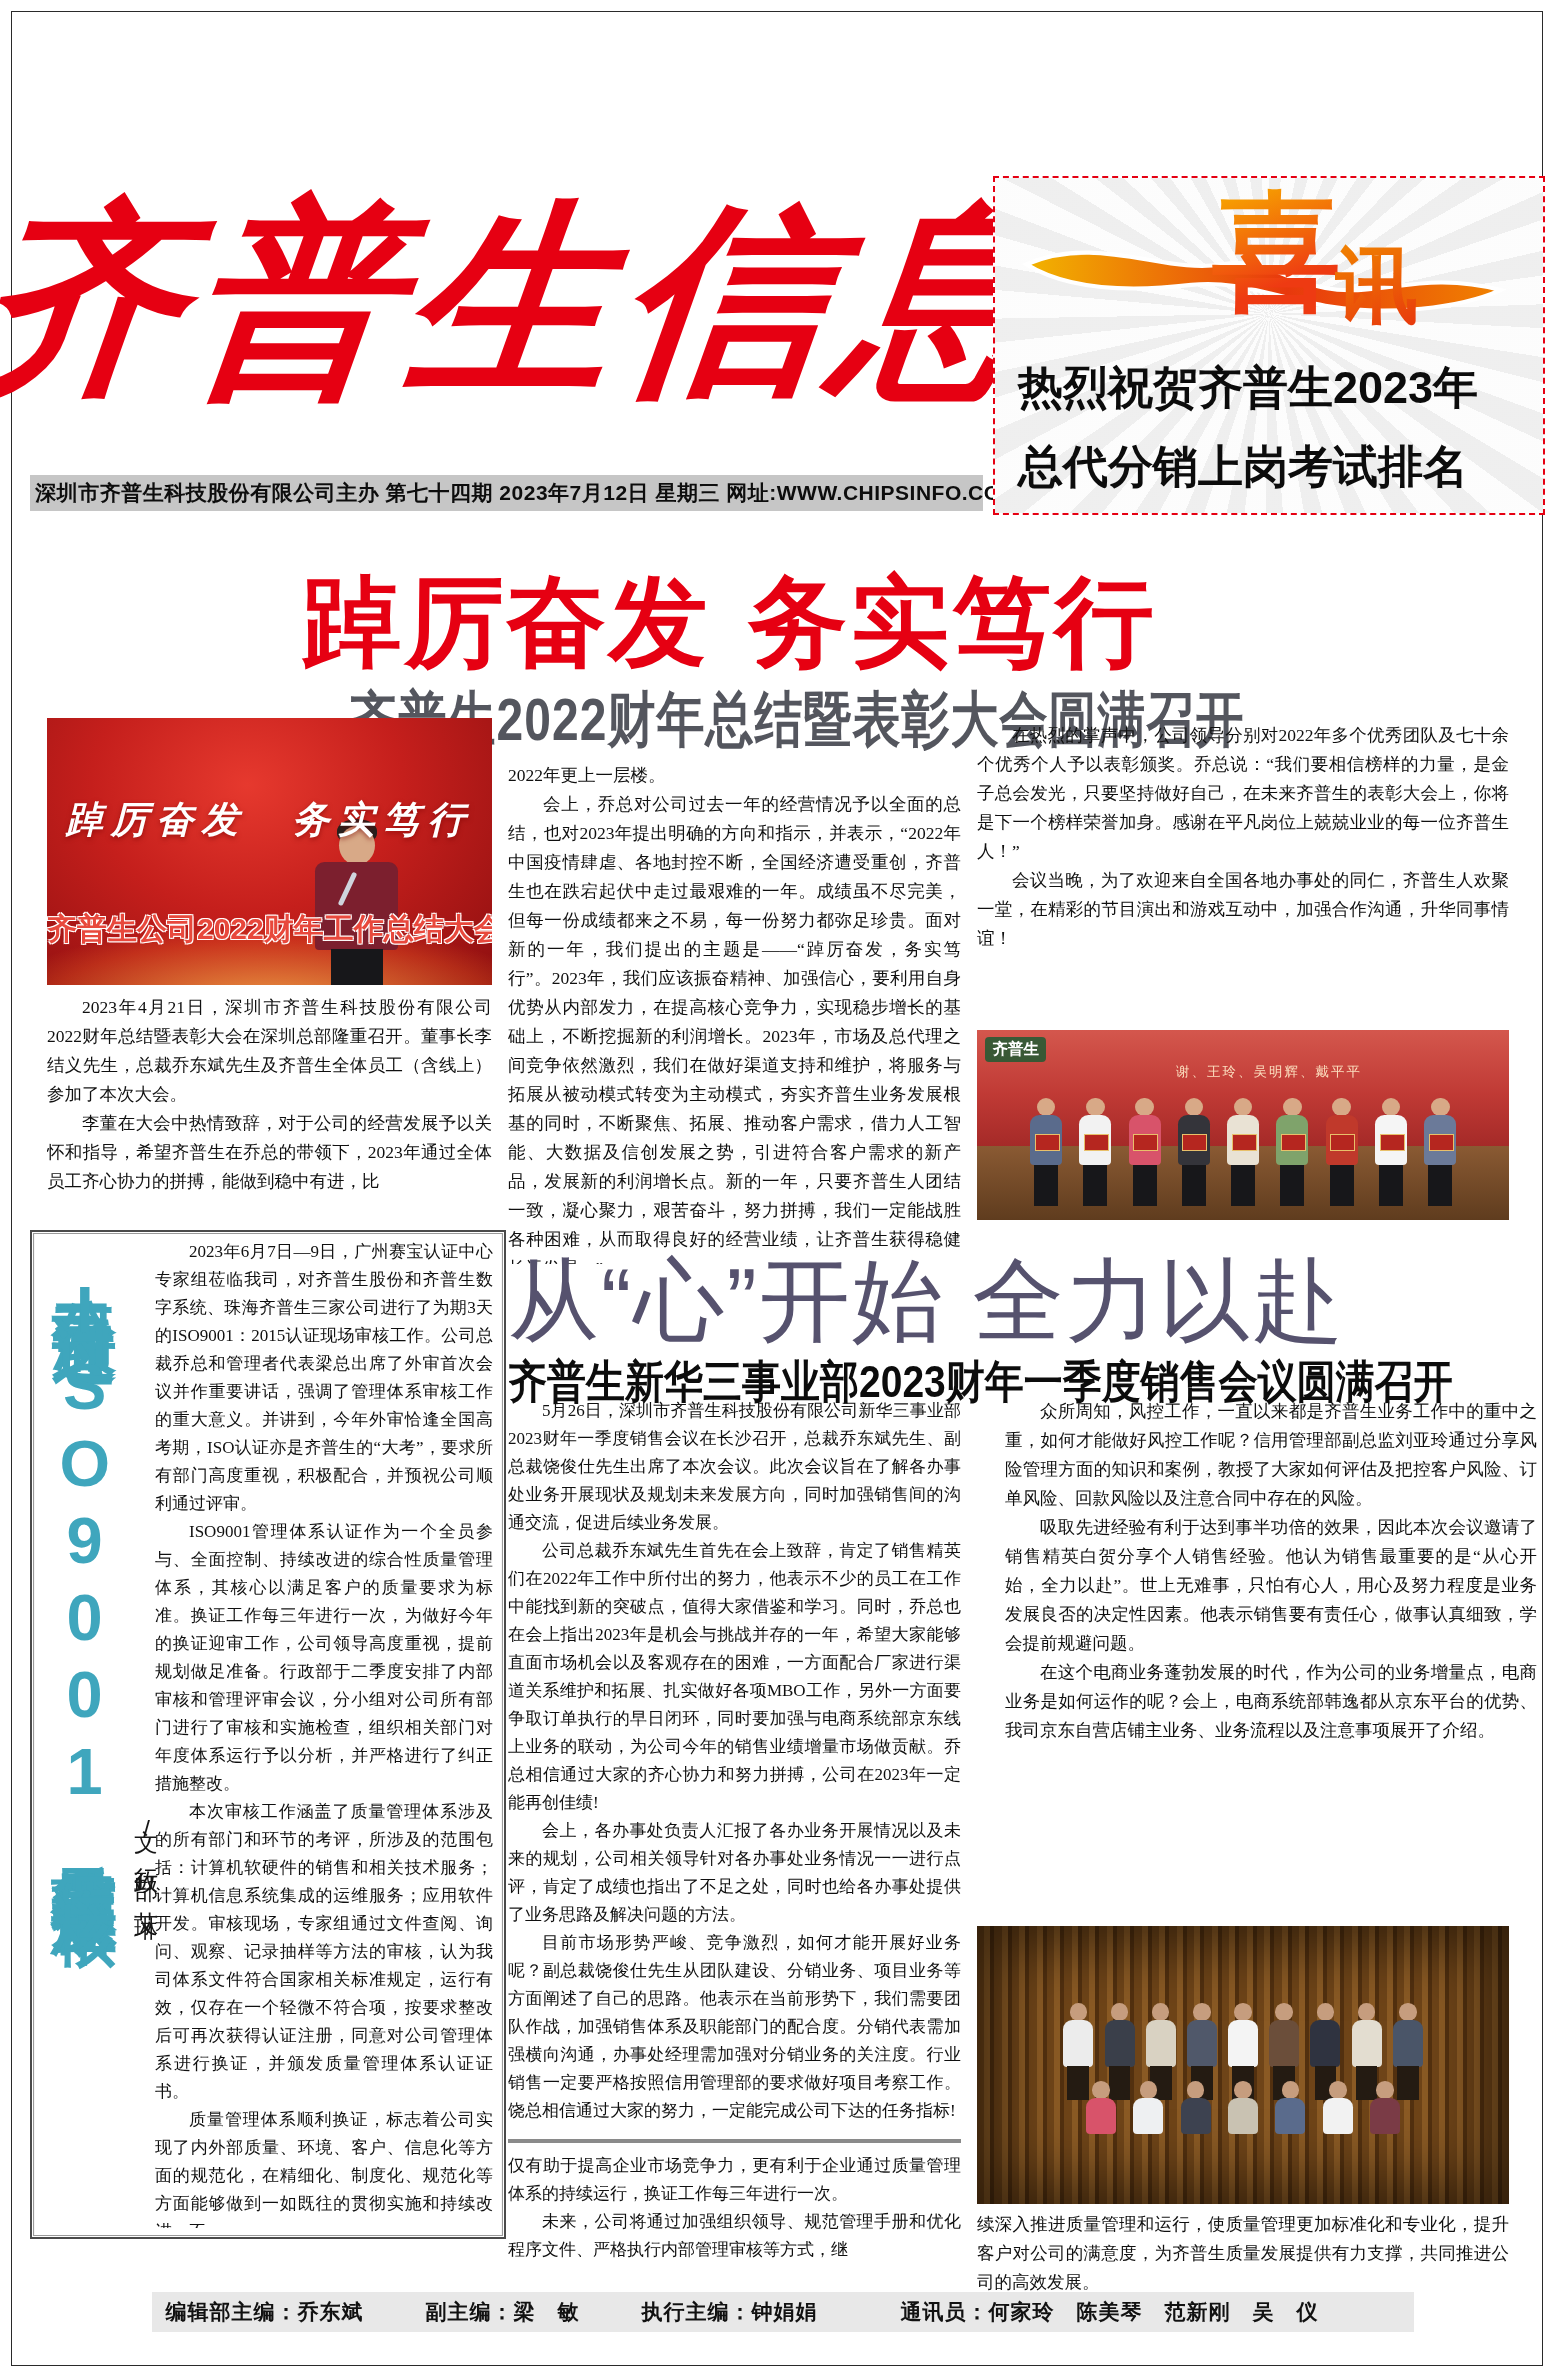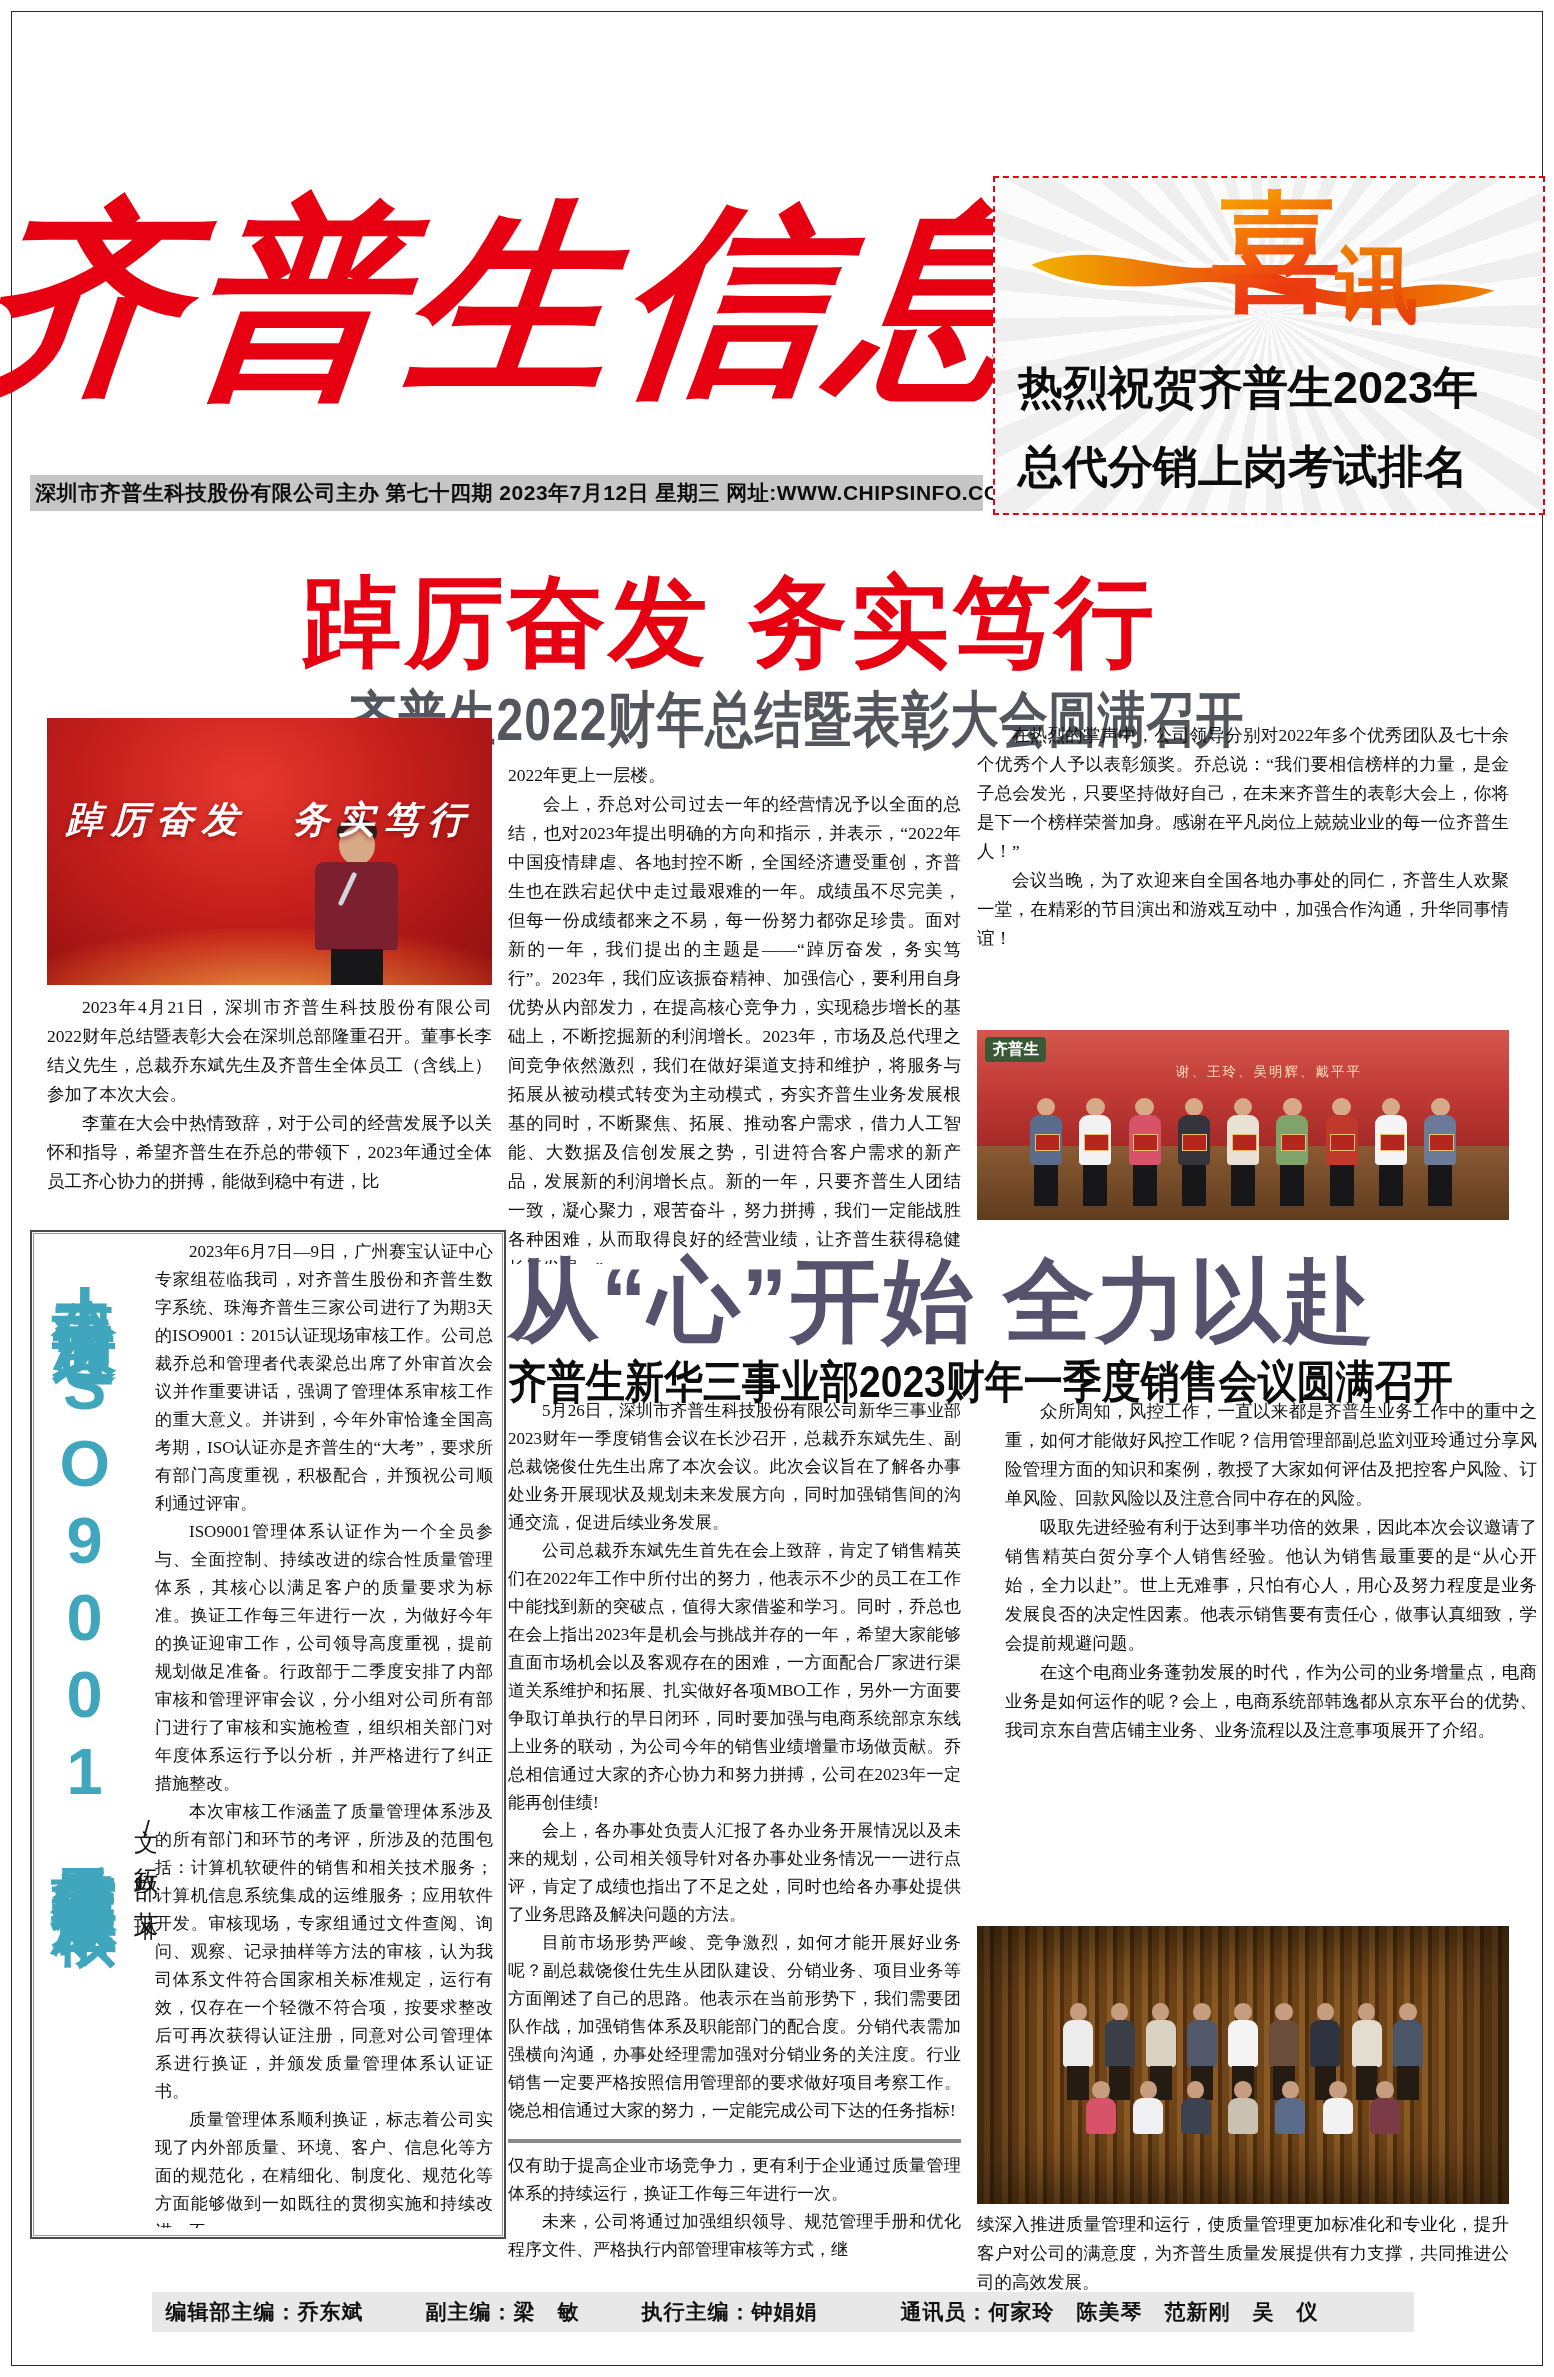--- a/index.html
+++ b/index.html
@@ -83,21 +83,21 @@
 
   
   .isobox{left:30px;top:1230px;width:472px;height:1005px;border:2.1px solid #4a4a4a;box-shadow:inset 0 0 0 1px #fff, inset 0 0 0 2.1px #9a9a9a;background:#fff;}
   .iso-title{left:49px;top:1248px;height:970px;writing-mode:vertical-rl;text-orientation:upright;
         font-family:"Liberation Sans",sans-serif;font-weight:bold;font-size:65px;color:#3fa6bd;letter-spacing:4.1px;line-height:1.08;}
   .iso-byline{left:130px;top:1810px;height:392px;writing-mode:vertical-rl;text-orientation:upright;
         font-family:"Liberation Sans",sans-serif;font-size:24px;color:#151515;letter-spacing:5.2px;}
   .iso-body{left:155px;top:1238px;width:338px;height:990px;overflow:hidden;font-size:17px;line-height:28px;}
 
   
-  .a2-headline{left:508px;top:1240px;width:810px;text-align:center;font-size:91px;font-weight:bold;color:#56526e;
+  .a2-headline{left:508px;top:1240px;width:810px;text-align:center;font-size:91px;font-weight:normal;color:#56526e;
         font-family:"Liberation Sans",sans-serif;letter-spacing:2.1px;white-space:nowrap;}
   .a2-subtitle{left:508px;top:1351px;width:810px;text-align:center;font-size:39px;font-weight:bold;color:#0c0c0c;
         font-family:"Liberation Sans",sans-serif;white-space:nowrap;transform:scaleY(1.15);transform-origin:top;}
   .colA{left:508px;top:1397px;width:453px;height:736px;overflow:hidden;font-size:17px;line-height:28px;}
   .colA-divider{left:508px;top:2139px;width:453px;height:3.6px;background:#8a8a8a;}
   .colA-cont{left:508px;top:2152px;width:453px;height:119px;overflow:hidden;font-size:17px;line-height:28px;}
   .colB{left:977px;top:1397px;width:532px;height:526px;overflow:hidden;margin-left:28px;}
   .colB-below{left:977px;top:2210px;width:532px;height:90px;overflow:hidden;}
 
   
@@ -158,20 +158,21 @@
   <div class="abs photo1">
     <div class="glow"></div>
     <div class="figure" style="left:258px;top:101px;width:103px;height:170px;">
       <div class="hair" style="left:32px;top:0;width:40px;height:24px;"></div>
       <div class="head" style="left:34px;top:7.2px;width:36px;height:39px;"></div>
       <div class="torso" style="left:10.3px;top:43px;width:83px;height:88px;background:#7c1f2e;"></div>
       <div class="mic" style="left:40px;top:52px;"></div>
       <div class="legs" style="left:26px;top:130px;width:52px;height:41px;"></div>
     </div>
     <div class="p1-line1">踔厉奋发　务实笃行</div>
+    <div class="p1-line2">齐普生公司2022财年工作总结大会</div>
   </div>
 
   <div class="abs col1 bodytext">
     <p>2023年4月21日，深圳市齐普生科技股份有限公司2022财年总结暨表彰大会在深圳总部隆重召开。董事长李结义先生，总裁乔东斌先生及齐普生全体员工（含线上）参加了本次大会。</p>
     <p>李董在大会中热情致辞，对于公司的经营发展予以关怀和指导，希望齐普生在乔总的带领下，2023年通过全体员工齐心协力的拼搏，能做到稳中有进，比</p>
   </div>
   <div class="abs col2 bodytext">
     <p class="noindent">2022年更上一层楼。</p>
     <p>会上，乔总对公司过去一年的经营情况予以全面的总结，也对2023年提出明确的方向和指示，并表示，“2022年中国疫情肆虐、各地封控不断，全国经济遭受重创，齐普生也在跌宕起伏中走过最艰难的一年。成绩虽不尽完美，但每一份成绩都来之不易，每一份努力都弥足珍贵。面对新的一年，我们提出的主题是——“踔厉奋发，务实笃行”。2023年，我们应该振奋精神、加强信心，要利用自身优势从内部发力，在提高核心竞争力，实现稳步增长的基础上，不断挖掘新的利润增长。2023年，市场及总代理之间竞争依然激烈，我们在做好渠道支持和维护，将服务与拓展从被动模式转变为主动模式，夯实齐普生业务发展根基的同时，不断聚焦、拓展、推动客户需求，借力人工智能、大数据及信创发展之势，引进符合客户需求的新产品，发展新的利润增长点。新的一年，只要齐普生人团结一致，凝心聚力，艰苦奋斗，努力拼搏，我们一定能战胜各种困难，从而取得良好的经营业绩，让齐普生获得稳健长远发展。”</p>
   </div>

